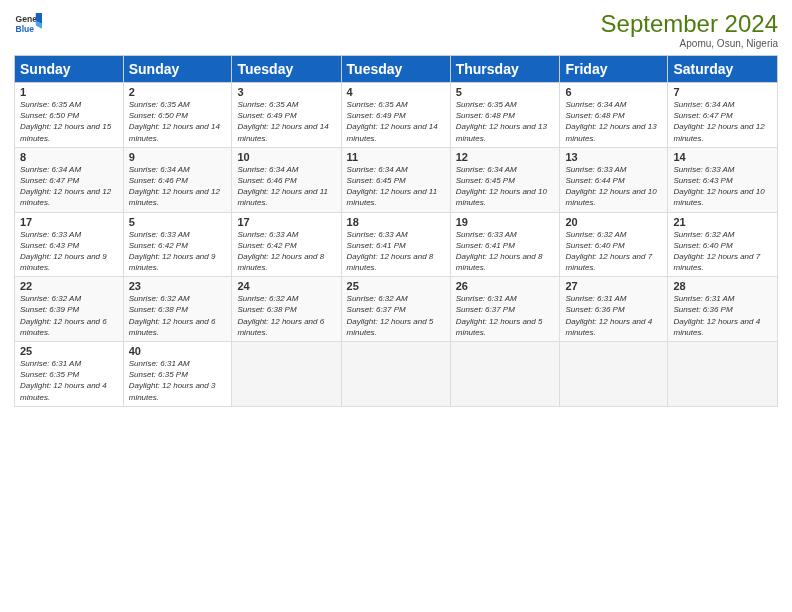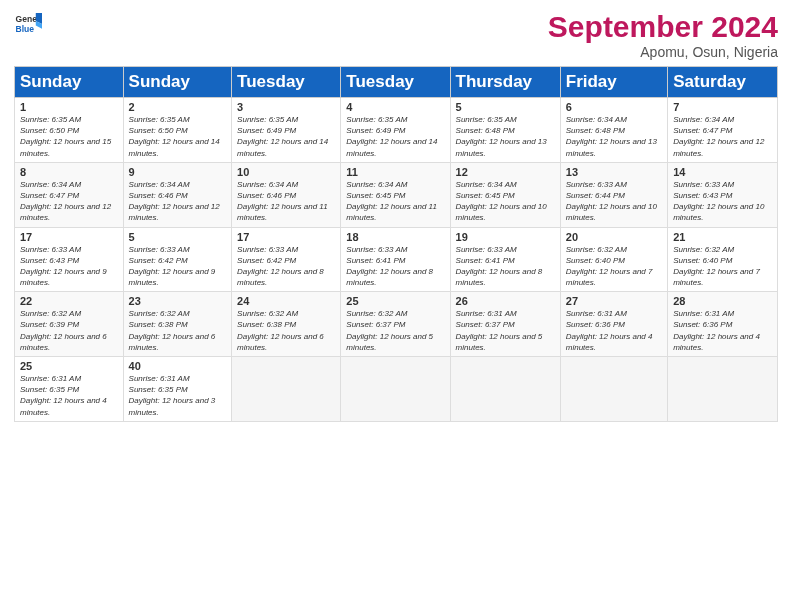--- a/index.html
+++ b/index.html
@@ -28,36 +28,36 @@
       gap: 4px;
     }
     .logo-icon {
       width: 28px;
       height: 28px;
     }
     .title-block {
       text-align: right;
     }
     .month-title {
-      font-size: 30px;
-      font-weight: bold;
-      color: #be185d;
+      font-size: 24px;
+      font-weight: normal;
+      color: #4d7c0f;
     }
     .subtitle {
-      font-size: 14px;
+      font-size: 10px;
       color: #555;
     }
     table {
       width: 100%;
       border-collapse: collapse;
     }
     thead tr th {
       background-color: #1565c0;
       color: #fff;
-      font-size: 17px;
+      font-size: 14px;
       font-weight: bold;
       padding: 5px 5px;
       text-align: left;
       border: 1px solid #ccc;
     }
     tbody tr td {
       vertical-align: top;
       padding: 3px 5px;
       font-size: 8.5px;
       color: #333;

